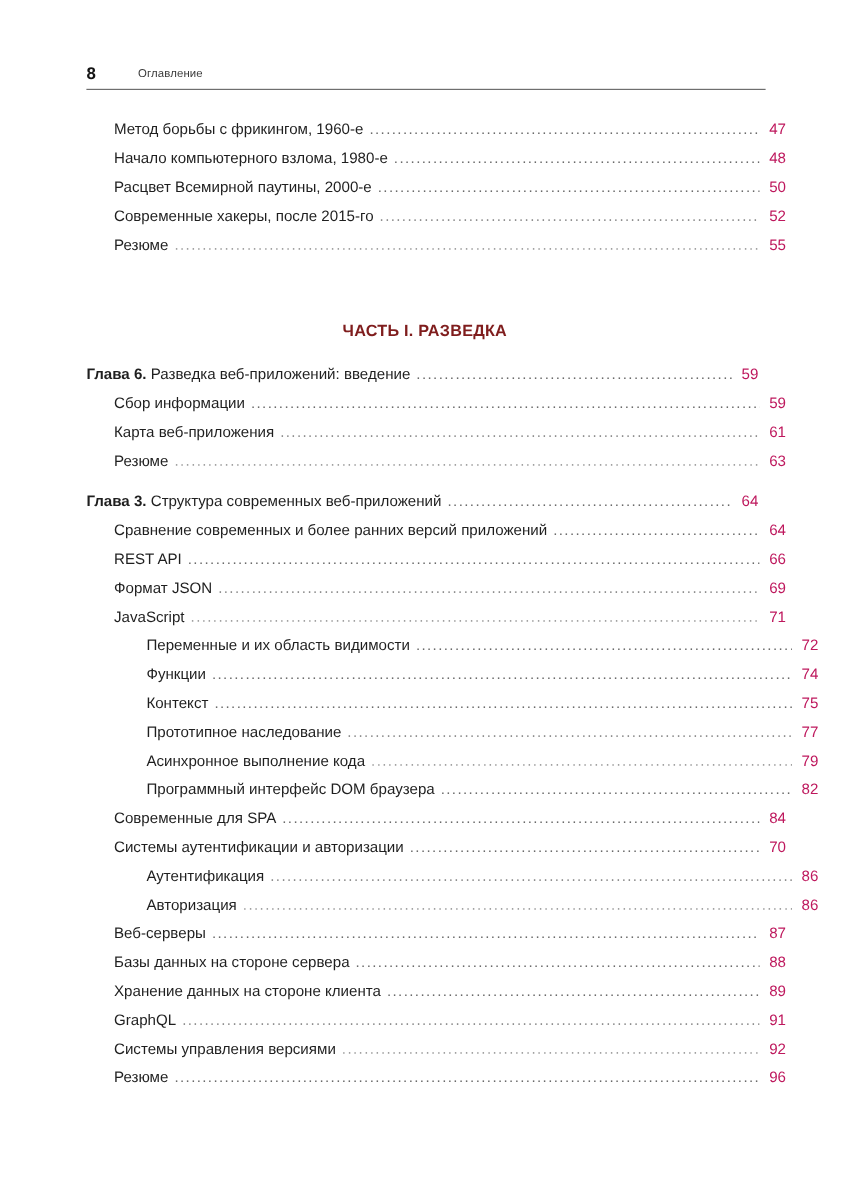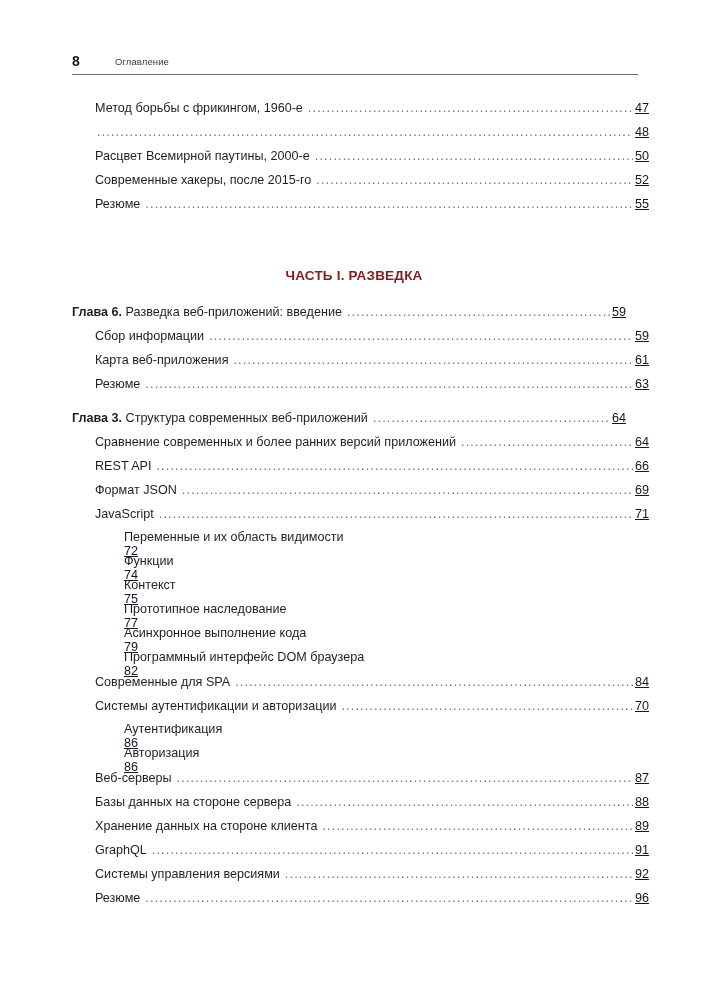--- a/index.html
+++ b/index.html
@@ -116,30 +116,29 @@
     left: 0;
     bottom: -3px;
     font-size: 12.6px;
     letter-spacing: 1.15px;
     color: #6a6a6a;
     white-space: nowrap;
   }
   .toc-row .pg {
     flex: 0 0 auto;
     width: 26px;
-    text-align: left;
+    text-align: center;
     font-size: 12.6px;
-    color: #0f172a;
-    text-decoration: underline;
+    color: #be185d;
   }
 
   
   .lvl-0 { padding-left: 0px; }
   .lvl-1 { padding-left: 23px; }
-  .lvl-2 { padding-left: 50px; flex-direction: column; }
+  .lvl-2 { padding-left: 50px; }
 </style>
 </head>
 <body>
 
 <div class="page">
 
   <div class="runhead">
     <div class="runhead-folio">8</div>
     <div class="runhead-title">Оглавление</div>
     <div class="runhead-rule"></div>
@@ -147,20 +146,21 @@
 
   <div class="part-title">ЧАСТЬ I. РАЗВЕДКА</div>
 
   <div class="toc-block" id="block-top">
       <div class="toc-row lvl-1">
         <span class="lbl">Метод борьбы с фрикингом, 1960-е</span>
         <span class="leader"></span>
         <span class="pg">47</span>
       </div>
       <div class="toc-row lvl-1">
+        <span class="lbl">Начало компьютерного взлома, 1980-е</span>
         <span class="leader"></span>
         <span class="pg">48</span>
       </div>
       <div class="toc-row lvl-1">
         <span class="lbl">Расцвет Всемирной паутины, 2000-е</span>
         <span class="leader"></span>
         <span class="pg">50</span>
       </div>
       <div class="toc-row lvl-1">
         <span class="lbl">Современные хакеры, после 2015-го</span>

